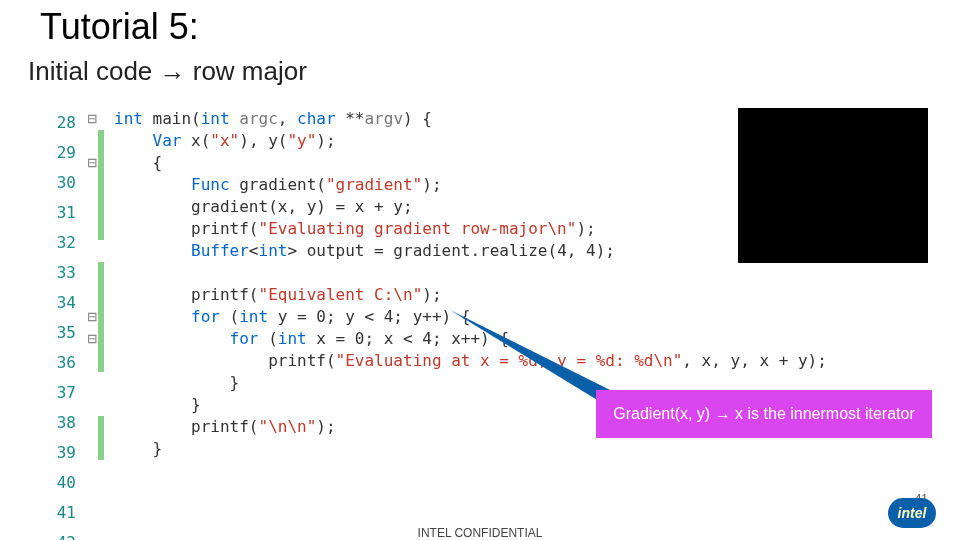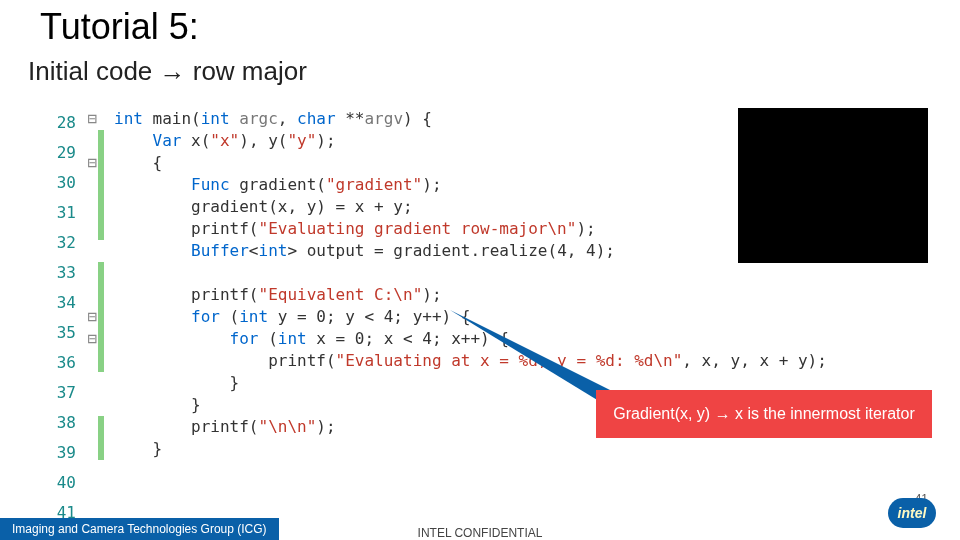--- a/index.html
+++ b/index.html
@@ -7,21 +7,21 @@
   .subtitle{position:absolute;left:28px;top:56px;font-size:26px;color:#222;font-weight:400}
   .code-area{position:absolute;left:78px;top:108px;font-family:Consolas,monospace;font-size:16px;line-height:22px}
   .ln-col{position:absolute;left:52px;top:108px;font-family:Consolas,monospace;font-size:16px;line-height:30px;color:#1a8a8a;text-align:right;width:24px}
   .gutter{position:absolute;left:86px;top:108px;font-family:Consolas,monospace;font-size:16px;line-height:22px;width:12px;color:#888;text-align:center}
   .mark{position:absolute;left:98px;width:6px;background:#89d185}
   .code-body{margin-left:36px;white-space:pre;color:#333}
   .kw{color:#0066cc}
   .str{color:#c0392b}
   .id{color:#777}
   .black-box{position:absolute;right:32px;top:108px;width:190px;height:155px;background:#000}
-  .callout{position:absolute;right:28px;top:390px;width:336px;height:48px;background:#ef4444;color:#fff;display:flex;align-items:center;justify-content:center;font-size:16px;text-align:center;padding:0 6px;box-sizing:border-box}
+  .callout{position:absolute;right:28px;top:390px;width:336px;height:48px;background:#d946ef;color:#fff;display:flex;align-items:center;justify-content:center;font-size:16px;text-align:center;padding:0 6px;box-sizing:border-box}
   .footer{position:absolute;left:0;bottom:0;width:100%;height:28px}
   .footer-left{position:absolute;left:0;bottom:0;background:#0a60a8;color:#fff;font-size:12px;padding:4px 12px}
   .footer-mid{position:absolute;left:50%;transform:translateX(-50%);bottom:0;color:#444;font-size:12px}
   .footer-page{position:absolute;right:32px;bottom:34px;color:#555;font-size:12px}
   .logo{position:absolute;right:16px;bottom:4px;width:56px;height:38px}
   .logo-badge{width:48px;height:30px;background:#0a60a8;border-radius:16px;position:relative;display:flex;align-items:center;justify-content:center}
   .logo-text{color:#fef9c3;font-size:14px;font-weight:bold;font-style:italic}
   svg.pointer{position:absolute;left:380px;top:300px;pointer-events:none}
 </style>
 </head>
@@ -59,21 +59,20 @@
 
 <div class="black-box"></div>
 
 <svg class="pointer" width="300" height="140">
   <polygon points="240,95 250,120 70,10" fill="#0a60a8"></polygon>
 </svg>
 
 <div class="callout">Gradient(x, y) → x is the innermost iterator</div>
 
 <div class="footer">
-  <div class="footer-left">Imaging and Camera Technologies Group (ICG)</div>
   <div class="footer-mid">INTEL CONFIDENTIAL</div>
 </div>
 <div class="footer-page">41</div>
 <div class="logo">
   <div class="logo-badge">
       <span class="logo-text">intel</span>
     </div>
 </div>
 
 </body></html>

